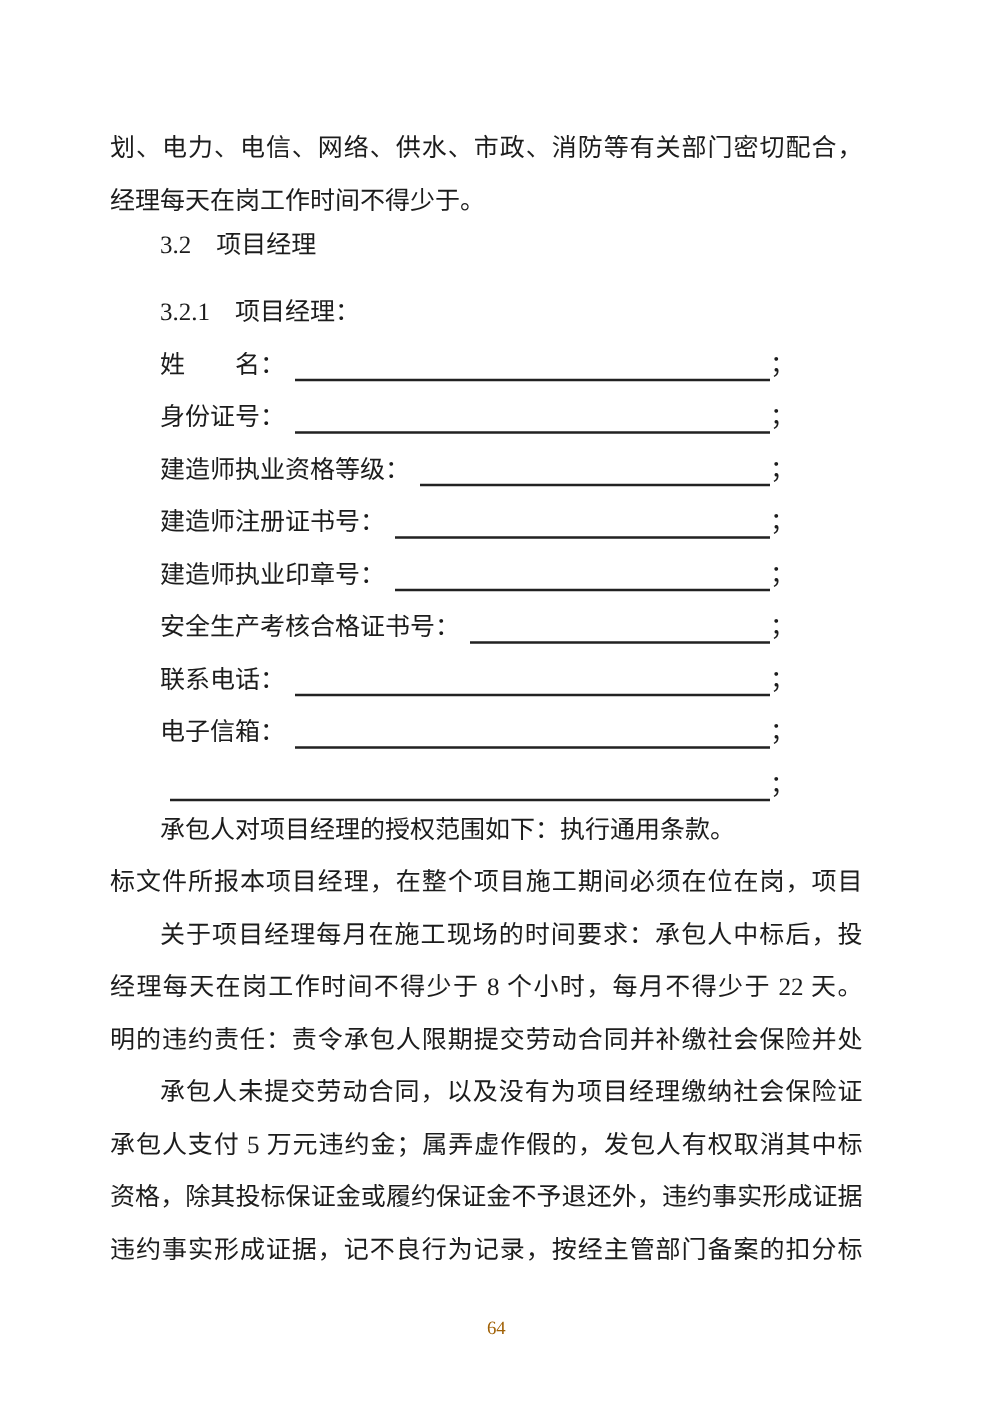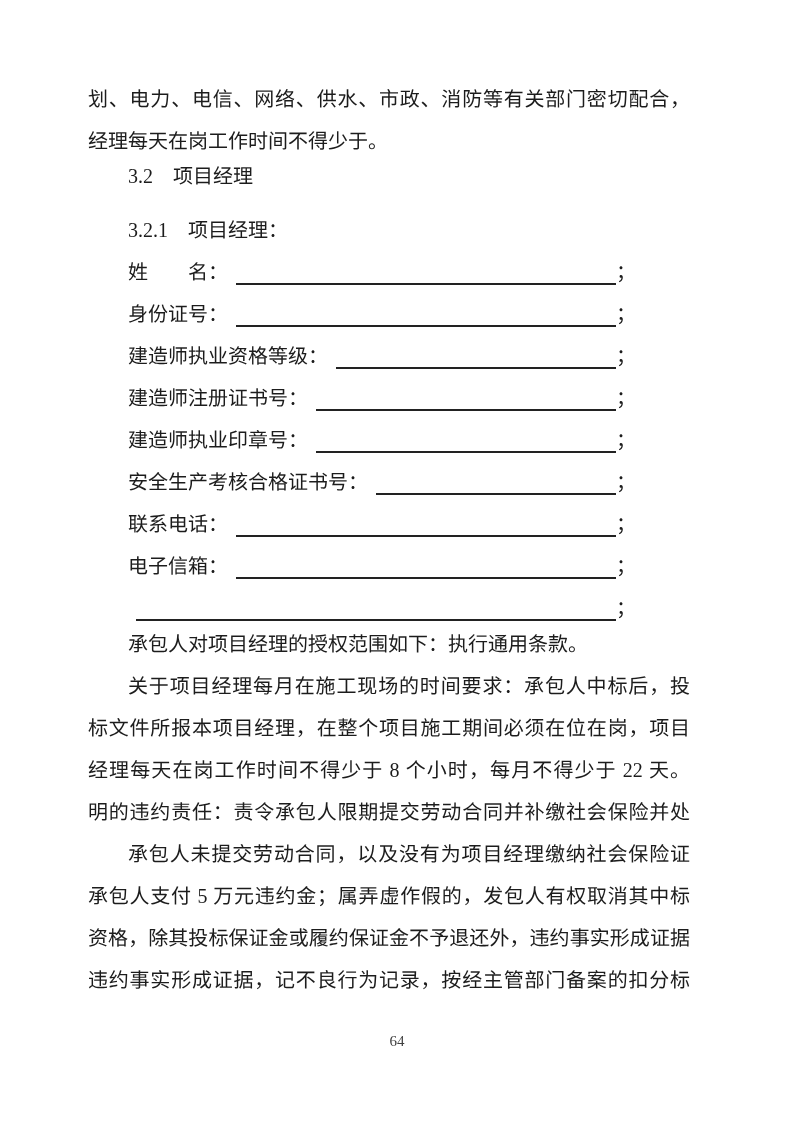--- a/index.html
+++ b/index.html
@@ -14,21 +14,21 @@
     background: #ffffff;
     color: #1c1c1c;
     font-family: "Liberation Serif", "DejaVu Serif", serif;
     overflow: hidden;
   }
   .doc-body {
     position: absolute;
     left: 88px;
     top: 0;
     width: 602px;
-    padding-top: 78px;
+    padding-top: 98px;
     font-size: 20px;
     line-height: 42px;
   }
   .dline {
     text-align: left;
     white-space: normal;
   }
   .dline.just {
     text-align: justify;
     text-align-last: justify;
@@ -53,25 +53,25 @@
   }
   .flabel { white-space: pre; }
   .fline {
     flex: 1 1 auto;
     border-bottom: 2px solid #222222;
     margin: 0 0 8px 8px;
   }
   .page-number {
     position: absolute;
     left: 0;
-    top: 1033px;
+    top: 1055px;
     width: 100%;
     text-align: center;
     font-size: 15px;
-    color: #404040;
+    color: #a16207;
   }
 </style>
 </head>
 <body>
 
 <div class="page">
   <div class="doc-body">
       <div>
         <div class="dline just"><span>划、电力、电信、网络、供水、市政、消防等有关部门密切配合，</span></div>
         <div class="dline"><span>经理每天在岗工作时间不得少于。</span></div>
@@ -125,22 +125,22 @@
         </div>
         <div class="frow">
           <span class="fline"></span>
           <span class="fterm">；</span>
         </div>
       </div>
       <div class="pauth">
         <div class="dline ind"><span>承包人对项目经理的授权范围如下：</span><span class="ul">执行通用条款</span><span>。</span></div>
       </div>
       <div>
+        <div class="dline just"><span class="ul">标文件所报本项目经理，在整个项目施工期间必须在位在岗，项目</span></div>
         <div class="dline just ind"><span>关于项目经理每月在施工现场的时间要求：</span><span class="ul">承包人中标后，投</span></div>
-        <div class="dline just"><span class="ul">标文件所报本项目经理，在整个项目施工期间必须在位在岗，项目</span></div>
         <div class="dline just"><span class="ul">经理每天在岗工作时间不得少于 8 个小时，每月不得少于 22 天</span><span>。</span></div>
       </div>
       <div>
         <div class="dline just"><span>明的违约责任：责令承包人限期提交劳动合同并补缴社会保险并处</span></div>
         <div class="dline just ind"><span>承包人未提交劳动合同，以及没有为项目经理缴纳社会保险证</span></div>
         <div class="dline just"><span>承包人支付 5 万元违约金；属弄虚作假的，发包人有权取消其中标</span></div>
         <div class="dline just"><span>资格，除其投标保证金或履约保证金不予退还外，违约事实形成证据</span></div>
         <div class="dline just"><span>违约事实形成证据，记不良行为记录，按经主管部门备案的扣分标</span></div>
       </div>
     </div>

